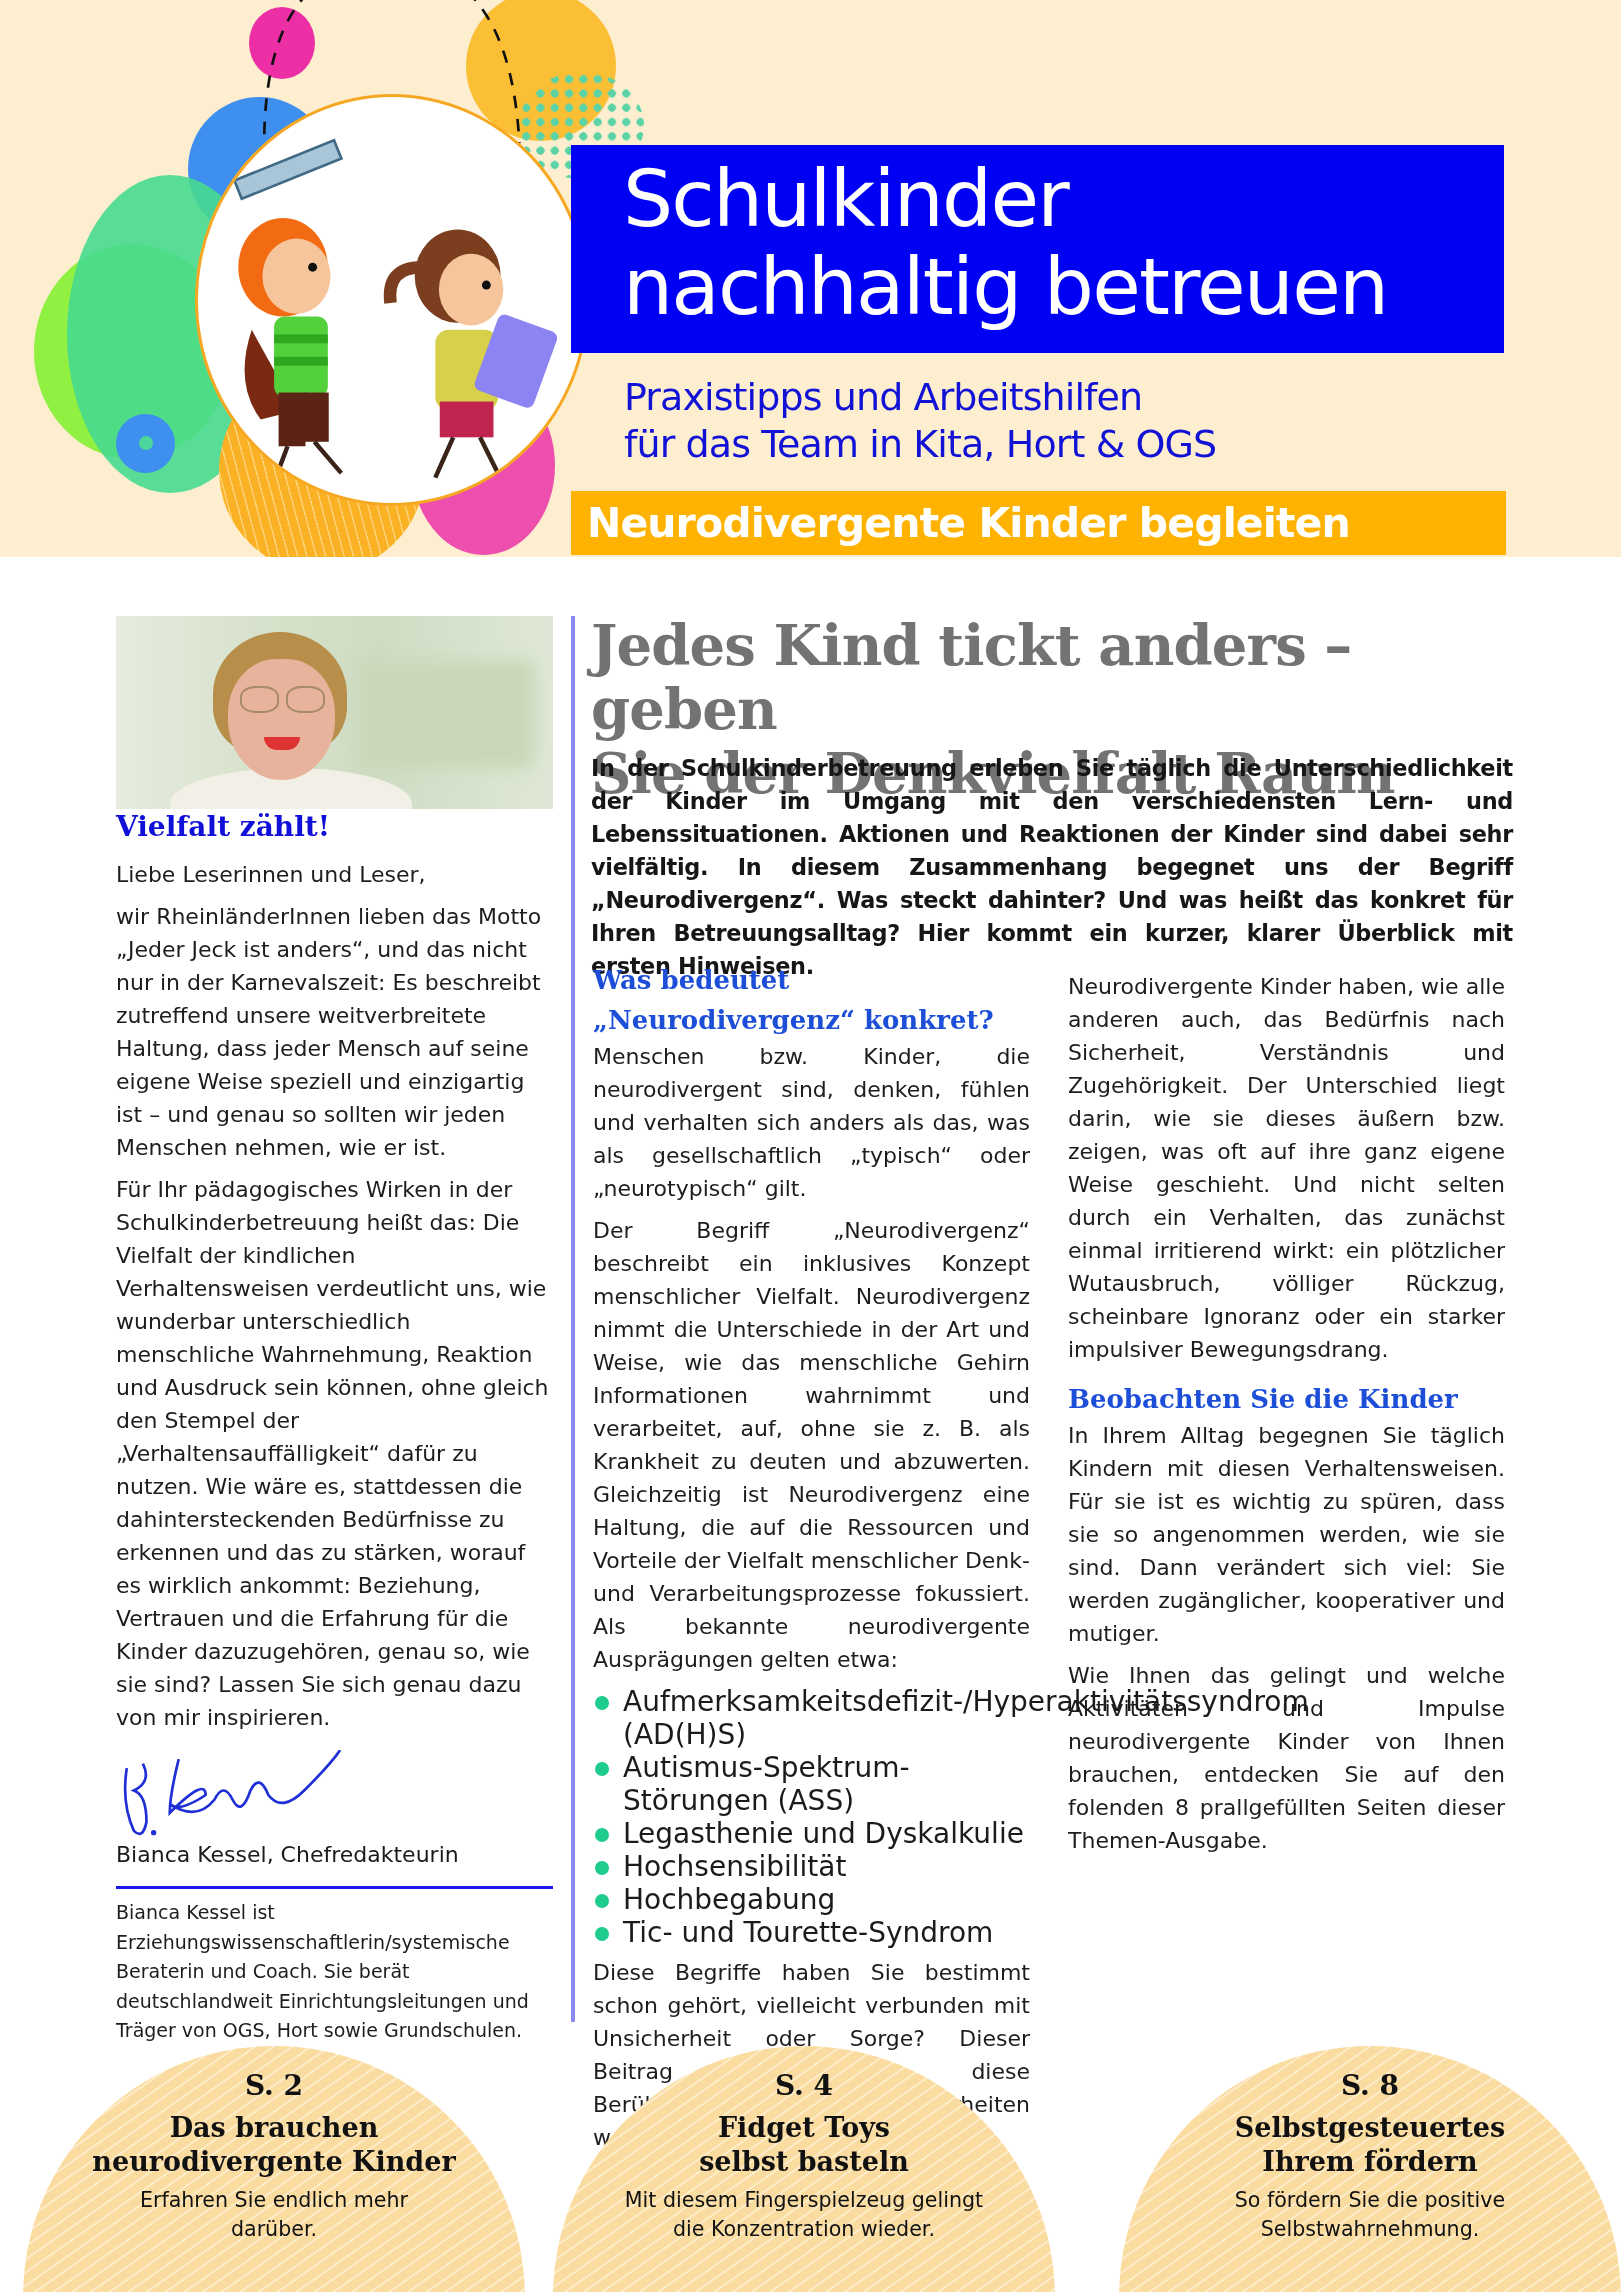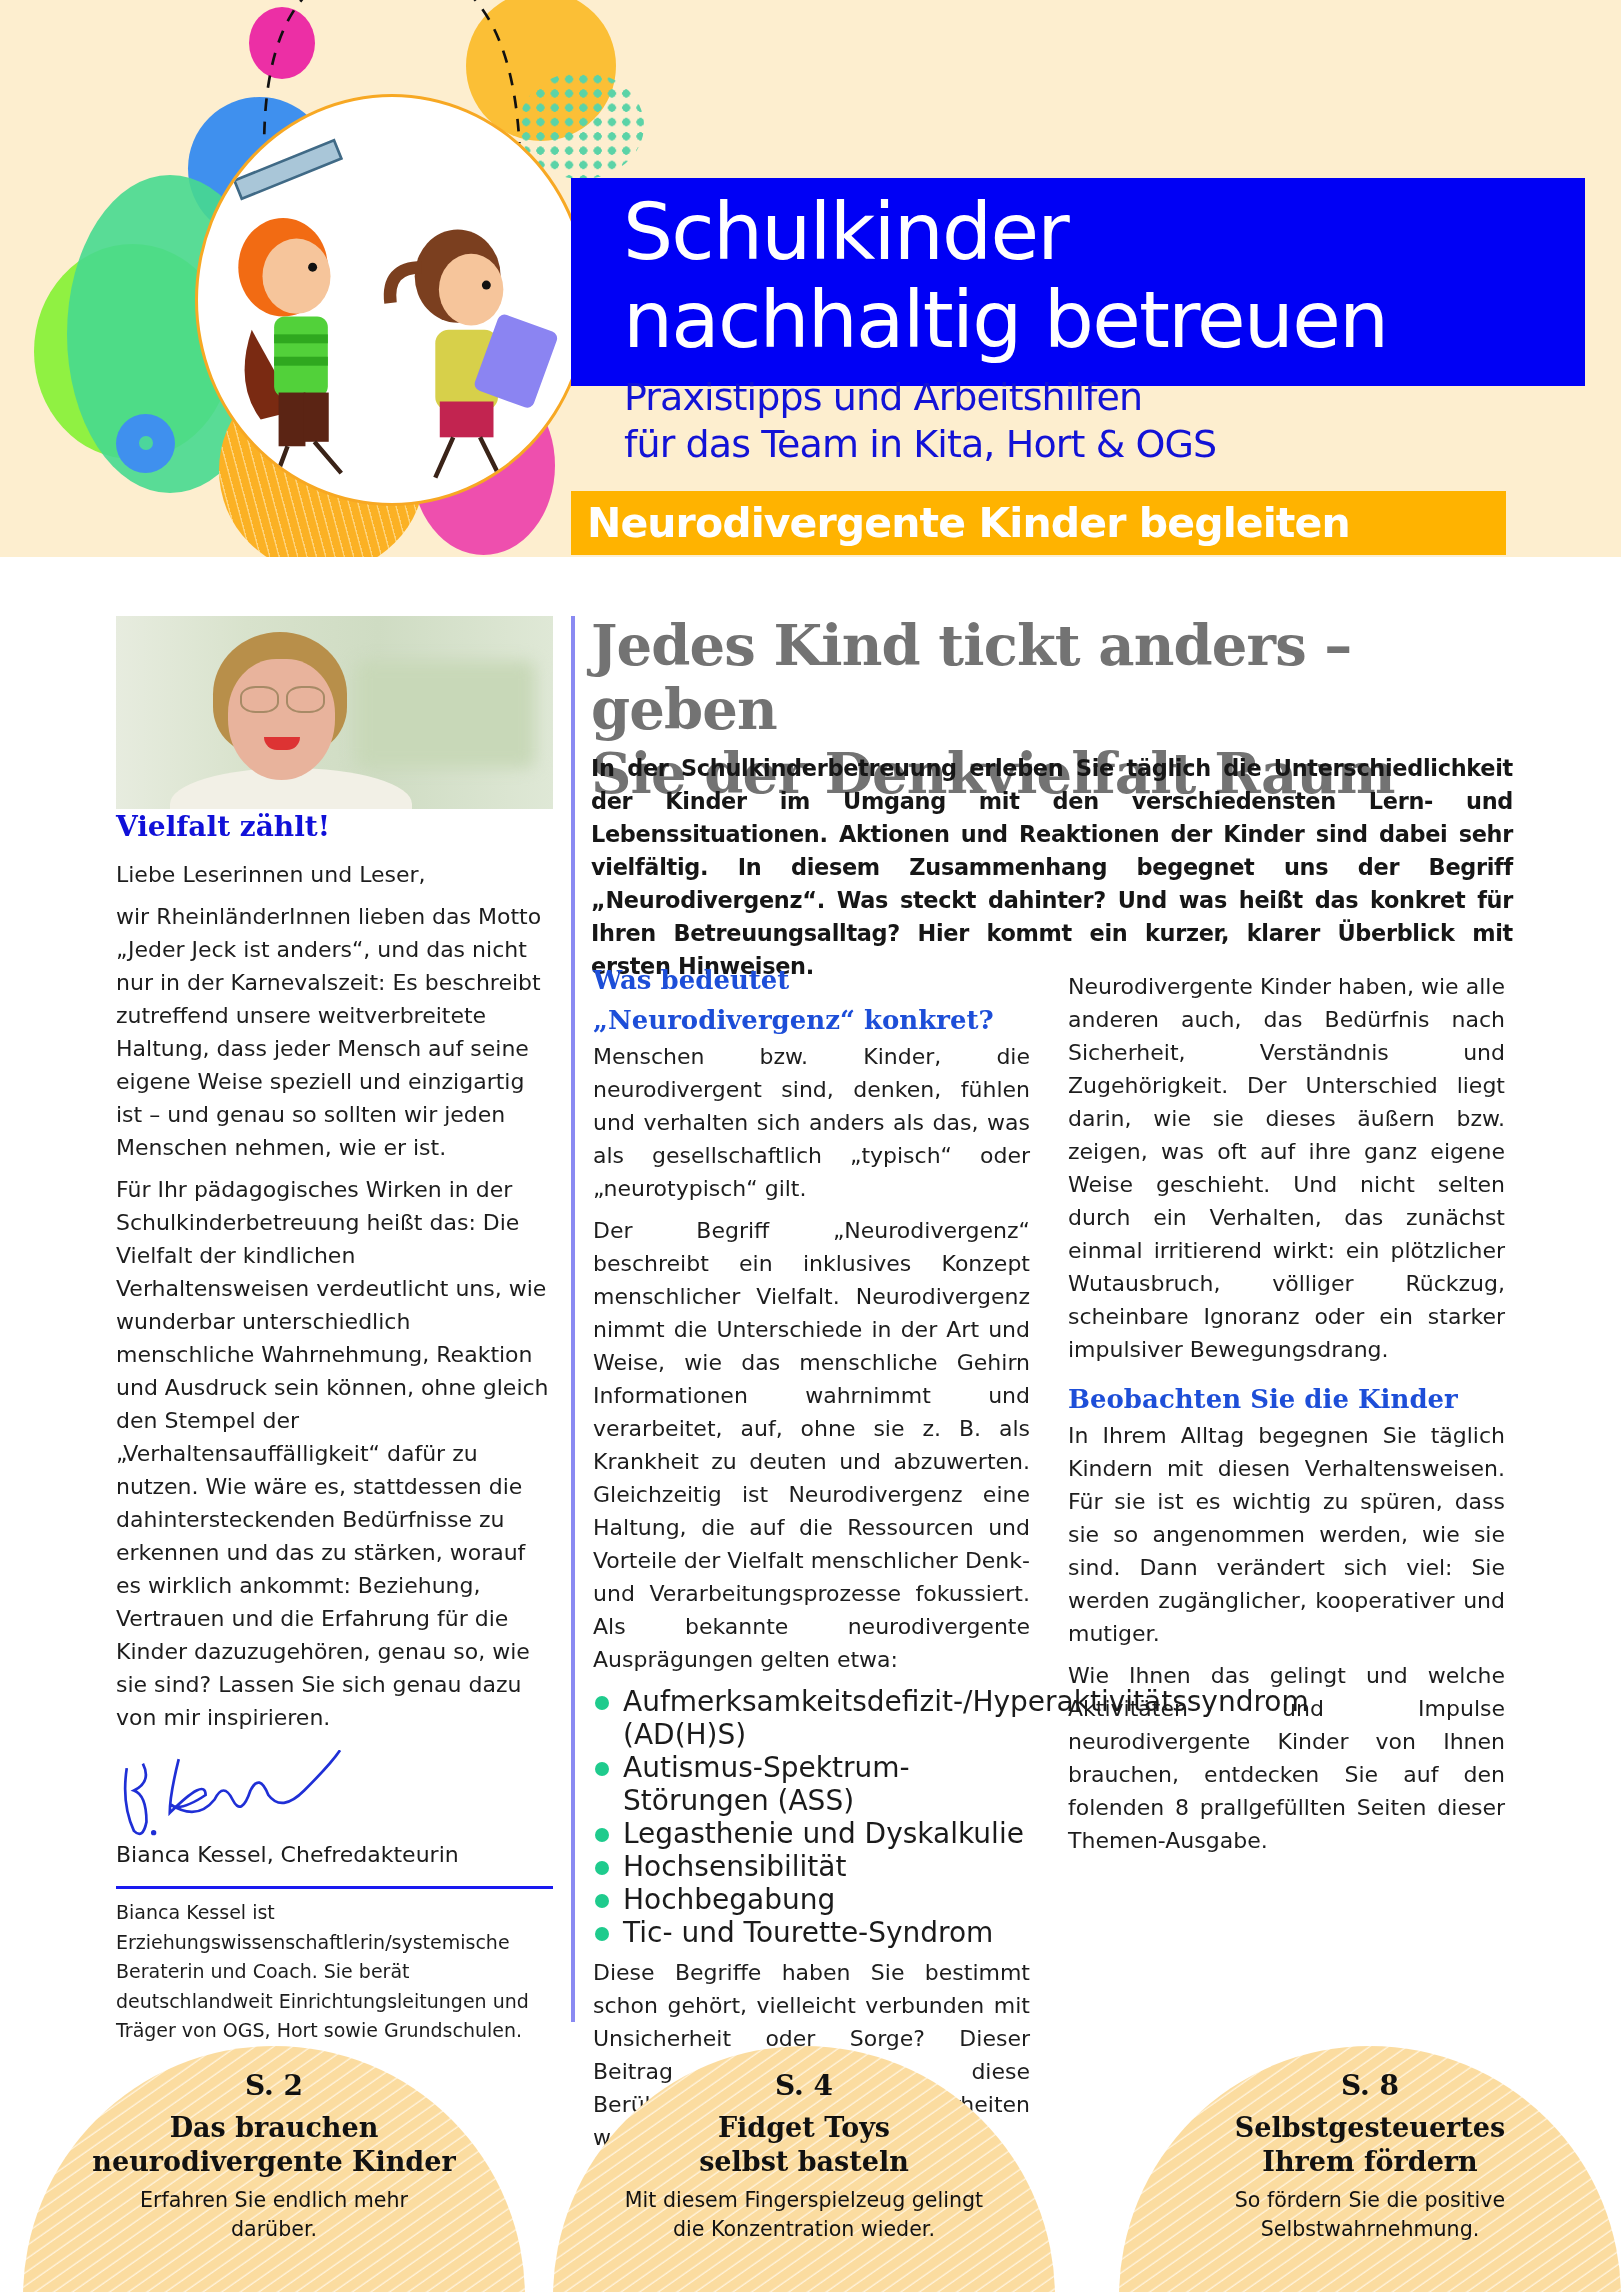--- a/index.html
+++ b/index.html
@@ -4,21 +4,21 @@
 <style>
   * { box-sizing: border-box; margin: 0; padding: 0; }
   html, body { width: 1622px; height: 2293px; background: #ffffff; overflow: hidden; }
   body { position: relative; font-family: "DejaVu Sans", sans-serif; color: #1b1b1b; }
 
   
   .header { position: absolute; left: 0; top: 0; width: 1622px; height: 557px; background: #fdeecf; overflow: hidden; }
   .deco { position: absolute; border-radius: 50%; }
   .deco-dots { background-image: radial-gradient(#5bd3a7 38%, transparent 42%); background-size: 14.3px 14.3px; border-radius: 50%; position: absolute; }
   .illu-circle { position: absolute; left: 195px; top: 94px; width: 394px; height: 412px; border-radius: 50%; background: #fff; border: 3.6px solid #f7a823; overflow: hidden; }
-  .title-box { position: absolute; left: 571px; top: 178px; width: 1014px; height: 208px; background: #0000f5; color: #fff; }
+  .title-box { position: absolute; left: 571px; top: 145px; width: 933px; height: 208px; background: #0000f5; color: #fff; }
   .title-box .t { position: absolute; left: 52px; font-family: "DejaVu Sans", sans-serif; font-size: 79px; line-height: 90px; letter-spacing: -1.8px; }
   .subtitle { position: absolute; left: 624px; top: 374px; color: #1212d6; font-family: "DejaVu Sans", sans-serif; font-size: 38px; line-height: 47px; letter-spacing: -0.9px; }
   .orange-bar { position: absolute; left: 571px; top: 491px; width: 935px; height: 64px; background: #ffb300; color: #fff; font-weight: bold; font-size: 41px; line-height: 64px; padding-left: 16px; letter-spacing: -0.9px; }
 
   
   .left-col { position: absolute; left: 116px; top: 616px; width: 437px; }
   .photo { width: 437px; height: 193px; position: relative; overflow: hidden;
     background: linear-gradient(90deg, #e7ecdf 0%, #d8e2cc 30%, #cfdcc3 60%, #dfe8d6 100%); }
   .photo .bg1 { position: absolute; right: 18px; top: 45px; width: 179px; height: 107px; background: #c8d8b8; border-radius: 9px; filter: blur(7.2px); }
   .photo .hair { position: absolute; left: 97px; top: 16px; width: 134px; height: 125px; border-radius: 50% 50% 40% 40%; background: #b88f4a; }

